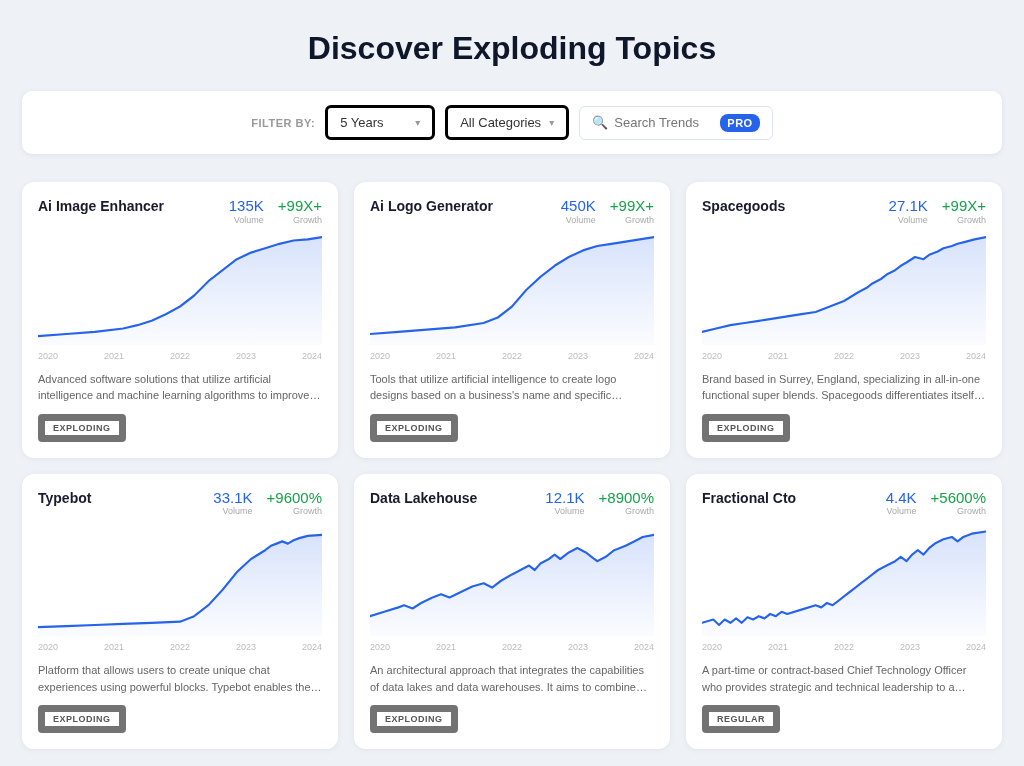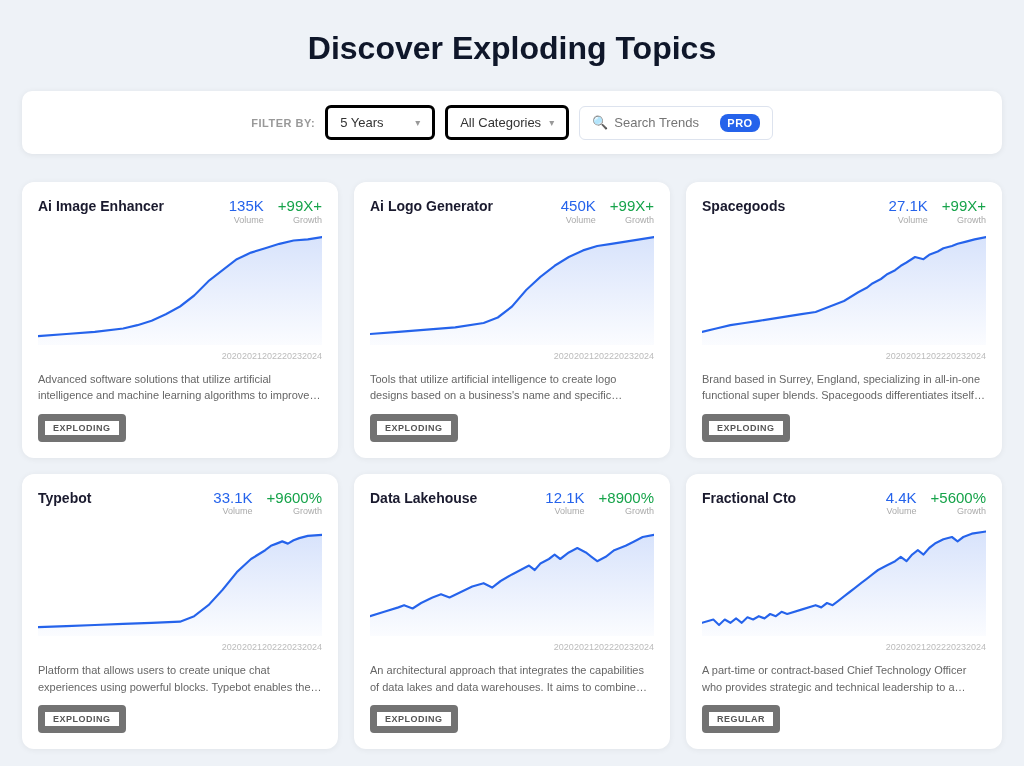--- a/index.html
+++ b/index.html
@@ -143,21 +143,21 @@
       height: 110px;
       margin: 10px 0 6px;
       position: relative;
     }
     .chart-container svg {
       width: 100%;
       height: 100%;
     }
     .chart-years {
       display: flex;
-      justify-content: flex-end;
+      justify-content: space-between;
       margin-bottom: 10px;
     }
     .chart-year {
       font-size: 9px;
       color: #bbb;
     }
     .card-desc {
       font-size: 11px;
       color: #666;
       line-height: 1.5;

